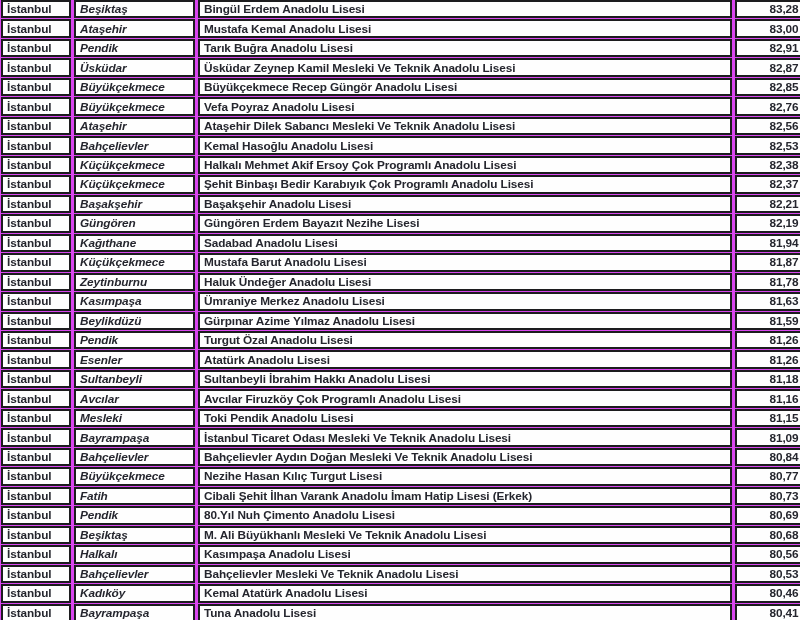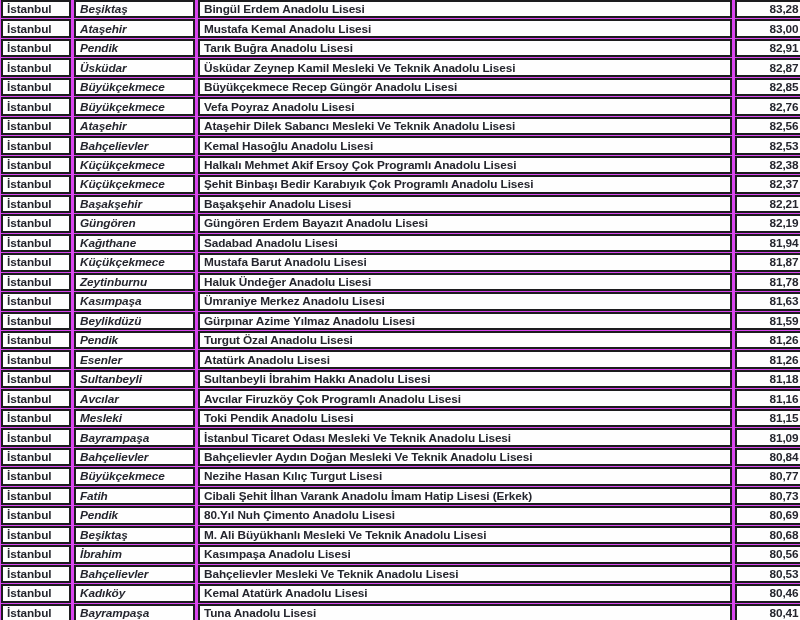--- a/index.html
+++ b/index.html
@@ -110,21 +110,21 @@
   </tr>
         <tr>
     <td class="col-city">İstanbul</td>
     <td class="col-district">Başakşehir</td>
     <td class="col-school">Başakşehir Anadolu Lisesi</td>
     <td class="col-score">82,21</td>
   </tr>
         <tr>
     <td class="col-city">İstanbul</td>
     <td class="col-district">Güngören</td>
-    <td class="col-school">Güngören Erdem Bayazıt Anadolu Lisesi</td>
+    <td class="col-school">Güngören Erdem Bayazıt Nezihe Lisesi</td>
     <td class="col-score">82,19</td>
   </tr>
         <tr>
     <td class="col-city">İstanbul</td>
     <td class="col-district">Kağıthane</td>
     <td class="col-school">Sadabad Anadolu Lisesi</td>
     <td class="col-score">81,94</td>
   </tr>
         <tr>
     <td class="col-city">İstanbul</td>
@@ -211,21 +211,21 @@
     <td class="col-score">80,69</td>
   </tr>
         <tr>
     <td class="col-city">İstanbul</td>
     <td class="col-district">Beşiktaş</td>
     <td class="col-school">M. Ali Büyükhanlı Mesleki Ve Teknik Anadolu Lisesi</td>
     <td class="col-score">80,68</td>
   </tr>
         <tr>
     <td class="col-city">İstanbul</td>
-    <td class="col-district">İbrahim</td>
+    <td class="col-district">Halkalı</td>
     <td class="col-school">Kasımpaşa Anadolu Lisesi</td>
     <td class="col-score">80,56</td>
   </tr>
         <tr>
     <td class="col-city">İstanbul</td>
     <td class="col-district">Bahçelievler</td>
     <td class="col-school">Bahçelievler Mesleki Ve Teknik Anadolu Lisesi</td>
     <td class="col-score">80,53</td>
   </tr>
         <tr>

